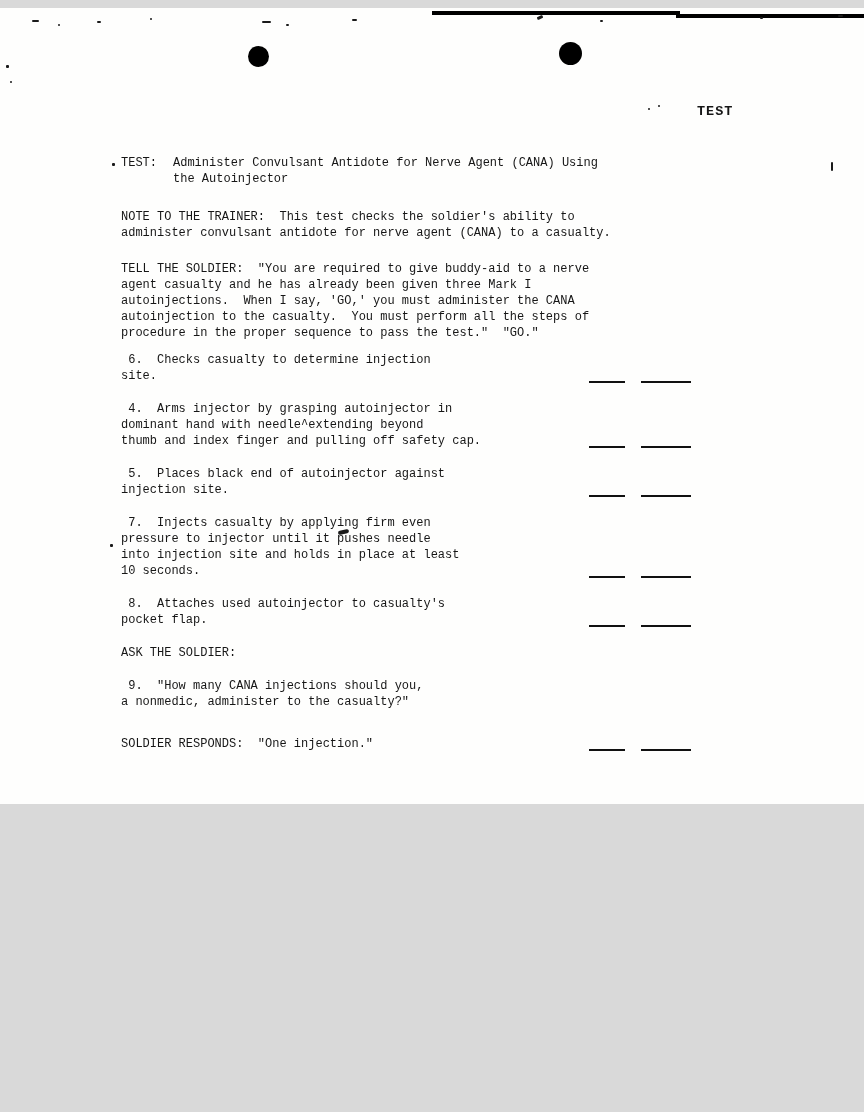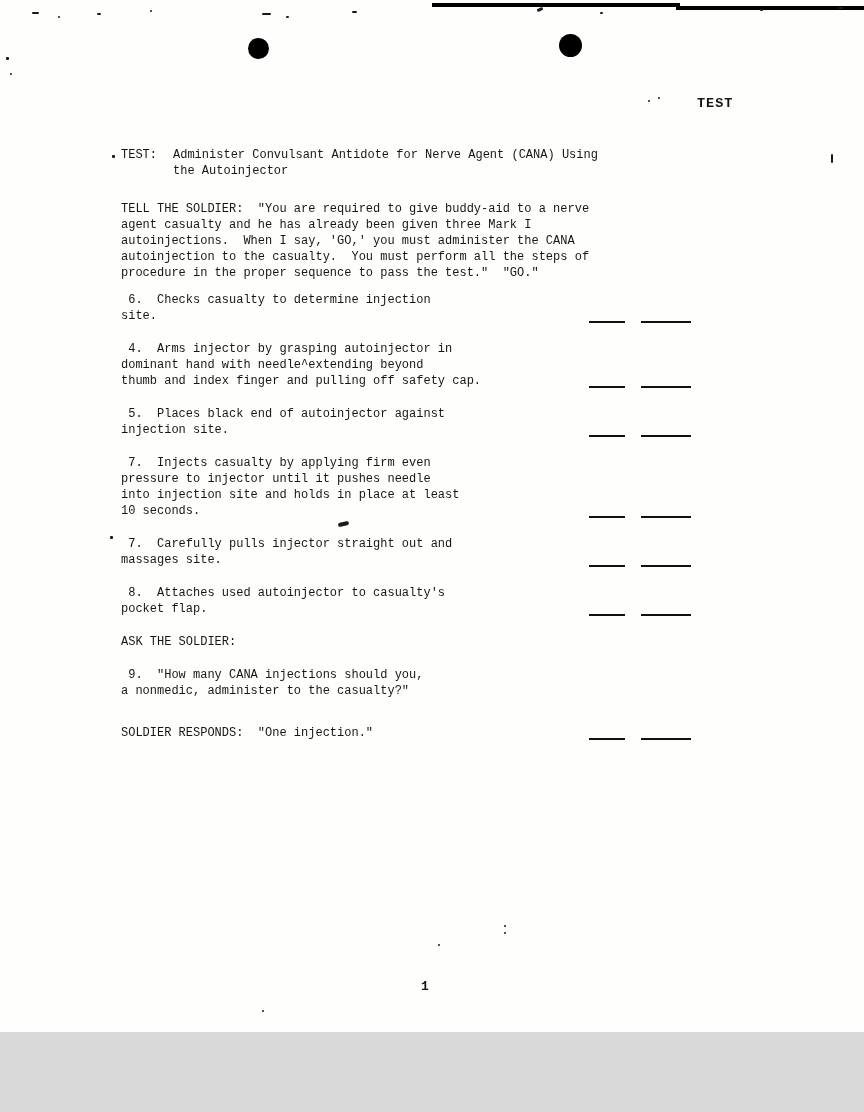--- a/index.html
+++ b/index.html
@@ -1,23 +1,23 @@
 <!DOCTYPE html>
 <html><head>
 <meta charset="utf-8">
 <style>
   html,body { margin:0; padding:0; background:#d9d9d9; }
   .page {
     position:relative;
-    width:864px; height:1032px;
+    width:864px; height:796px;
     background:#fefefd;
     font-family:"Liberation Mono","DejaVu Sans Mono",monospace;
     color:#161616;
     overflow:hidden;
-    margin:0 auto;
+    margin:8px auto;
   }
   .pre { white-space:pre-wrap; }
 
   
   .top-line-1 { position:absolute; left:432px; top:3px;  width:248px; height:4px; background:#000; }
   .top-line-2 { position:absolute; left:676px; top:6px;  width:188px; height:4px; background:#000; }
   .bottom-bar { position:absolute; left:27px;  top:1092px; right:0; height:20px; background:#000; }
   .hole { position:absolute; width:21px; height:21px; border-radius:50%; background:#000; }
   .hole-1 { left:248px; top:38px; }
   .hole-2 { left:559px; top:34px; width:23px; height:23px; }
@@ -90,20 +90,22 @@
   <div class="corner-label">TEST</div>
 
   <div class="content">
 
     <div class="title-row">
       <span class="title-label">TEST:</span>
       <span class="pre">Administer Convulsant Antidote for Nerve Agent (CANA) Using
 the Autoinjector</span>
     </div>
 
+    <p class="pre para">NOTE TO THE TRAINER:  This test checks the soldier's ability to
+administer convulsant antidote for nerve agent (CANA) to a casualty.</p>
 
     <p class="pre para tell-para">TELL THE SOLDIER:  "You are required to give buddy-aid to a nerve
 agent casualty and he has already been given three Mark I
 autoinjections.  When I say, 'GO,' you must administer the CANA
 autoinjection to the casualty.  You must perform all the steps of
 procedure in the proper sequence to pass the test."  "GO."</p>
 
 
 
 
@@ -139,28 +141,20 @@
       <div class="pre step-text"> 7.  Injects casualty by applying firm even
 pressure to injector until it pushes needle
 into injection site and holds in place at least
 10 seconds.</div>
       <div class="blanks">
         <span class="blank go-blank"></span>
         <span class="blank nogo-blank"></span>
       </div>
     </div>
 
-    <div class="step">
-      <div class="pre step-text"> 7.  Carefully pulls injector straight out and
-massages site.</div>
-      <div class="blanks">
-        <span class="blank go-blank"></span>
-        <span class="blank nogo-blank"></span>
-      </div>
-    </div>
 
     <div class="step">
       <div class="pre step-text"> 8.  Attaches used autoinjector to casualty's
 pocket flap.</div>
       <div class="blanks">
         <span class="blank go-blank"></span>
         <span class="blank nogo-blank"></span>
       </div>
     </div>
 

